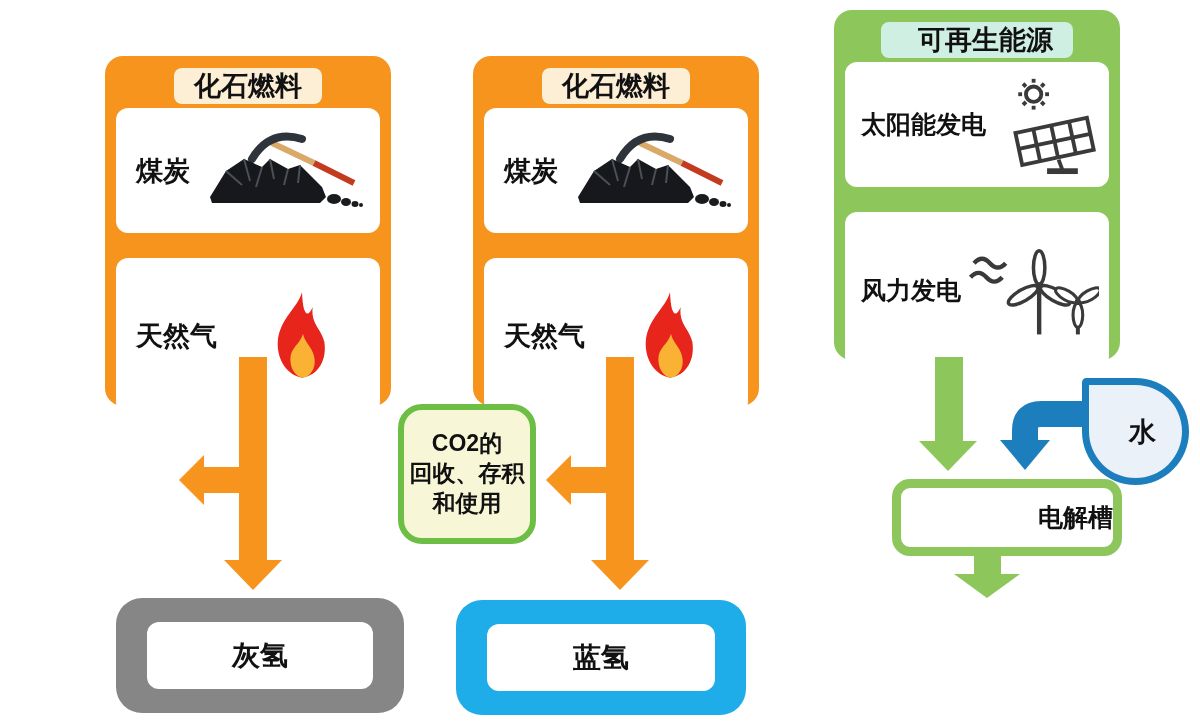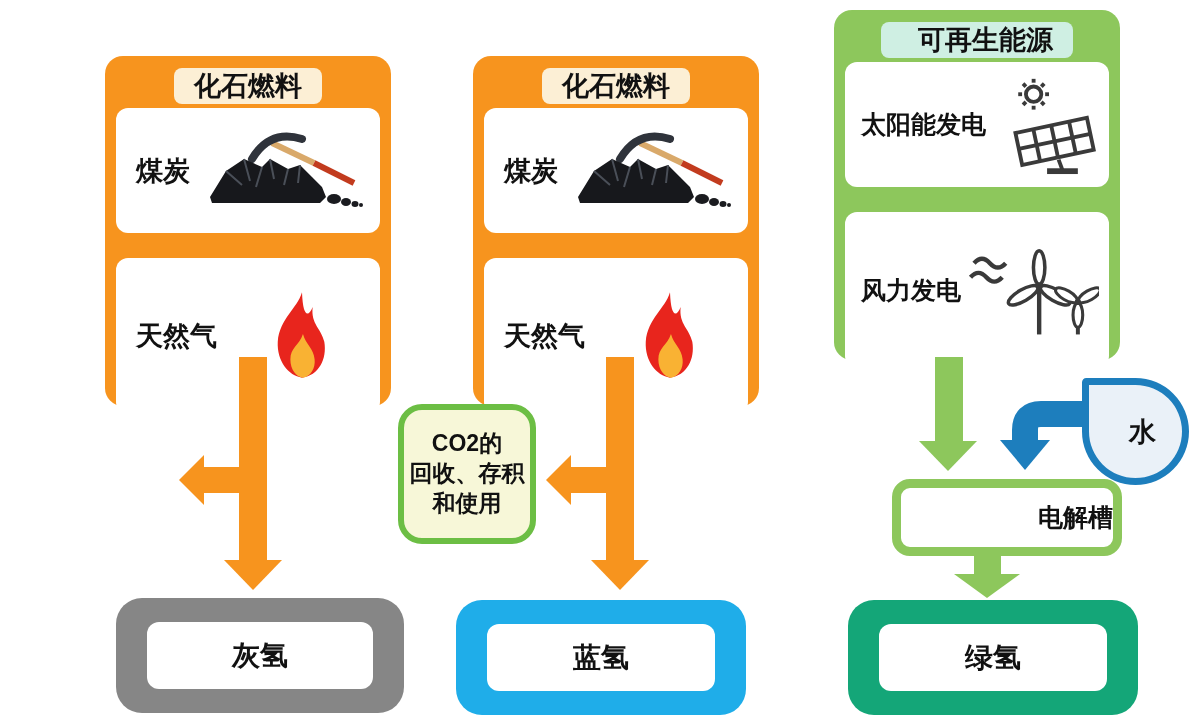--- a/index.html
+++ b/index.html
@@ -234,17 +234,14 @@
     <span>水</span>
   </div>
 
   <div class="electro-box">
     <span>电解槽</span>
   </div>
 
   <div class="stem greena" style="left:974px;top:554px;height:21px;width:27px;"></div>
   <div class="head-down-sm" style="left:954px;top:574px;"></div>
 
-  <div class="output-box tealb">
-    <div class="output-inner">绿氢</div>
-  </div>
 
 </div>
 
 </body></html>

